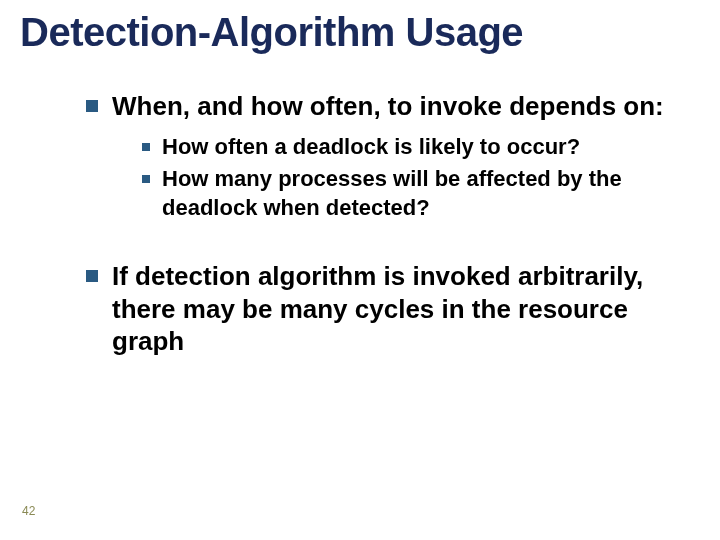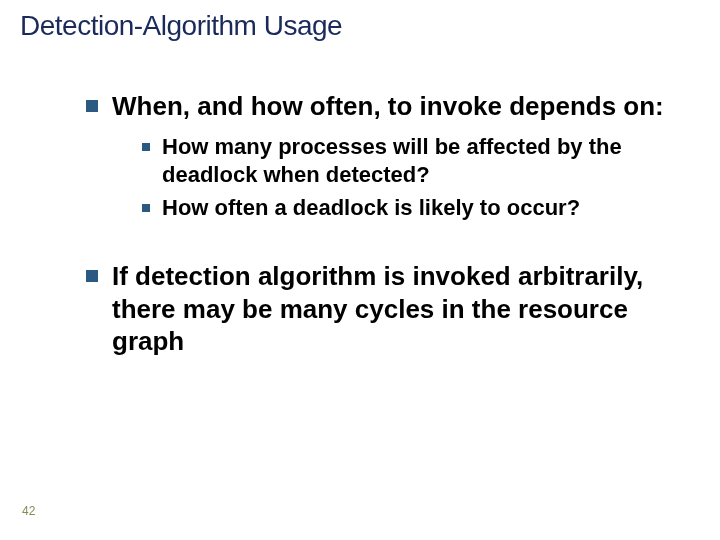--- a/index.html
+++ b/index.html
@@ -15,22 +15,22 @@
   .slide {
     position: relative;
     width: 720px;
     height: 540px;
     box-sizing: border-box;
   }
   .title {
     position: absolute;
     left: 20px;
     top: 10px;
-    font-size: 28px;
-    font-weight: normal;
+    font-size: 40px;
+    font-weight: bold;
     color: #1a2a5a;
     letter-spacing: -0.5px;
   }
   .body {
     position: absolute;
     left: 86px;
     top: 90px;
     right: 30px;
   }
   .l1 {
@@ -94,24 +94,24 @@
 
 <div class="slide">
   <div class="title">Detection-Algorithm Usage</div>
 
   <div class="body">
     <ul class="l1">
       <li>
         <span>When, and how often, to invoke depends on:</span>
         <ul class="l2">
           <li>
-            <span>How many processes will be affected by the deadlock when detected?</span>
+            <span>How often a deadlock is likely to occur?</span>
           </li>
           <li>
-            <span>How often a deadlock is likely to occur?</span>
+            <span>How many processes will be affected by the deadlock when detected?</span>
           </li>
         </ul>
       </li>
     </ul>
 
     <div class="spacer"></div>
 
     <ul class="l1">
       <li>
         <span>If detection algorithm is invoked arbitrarily, there may be many cycles in the resource graph</span>

